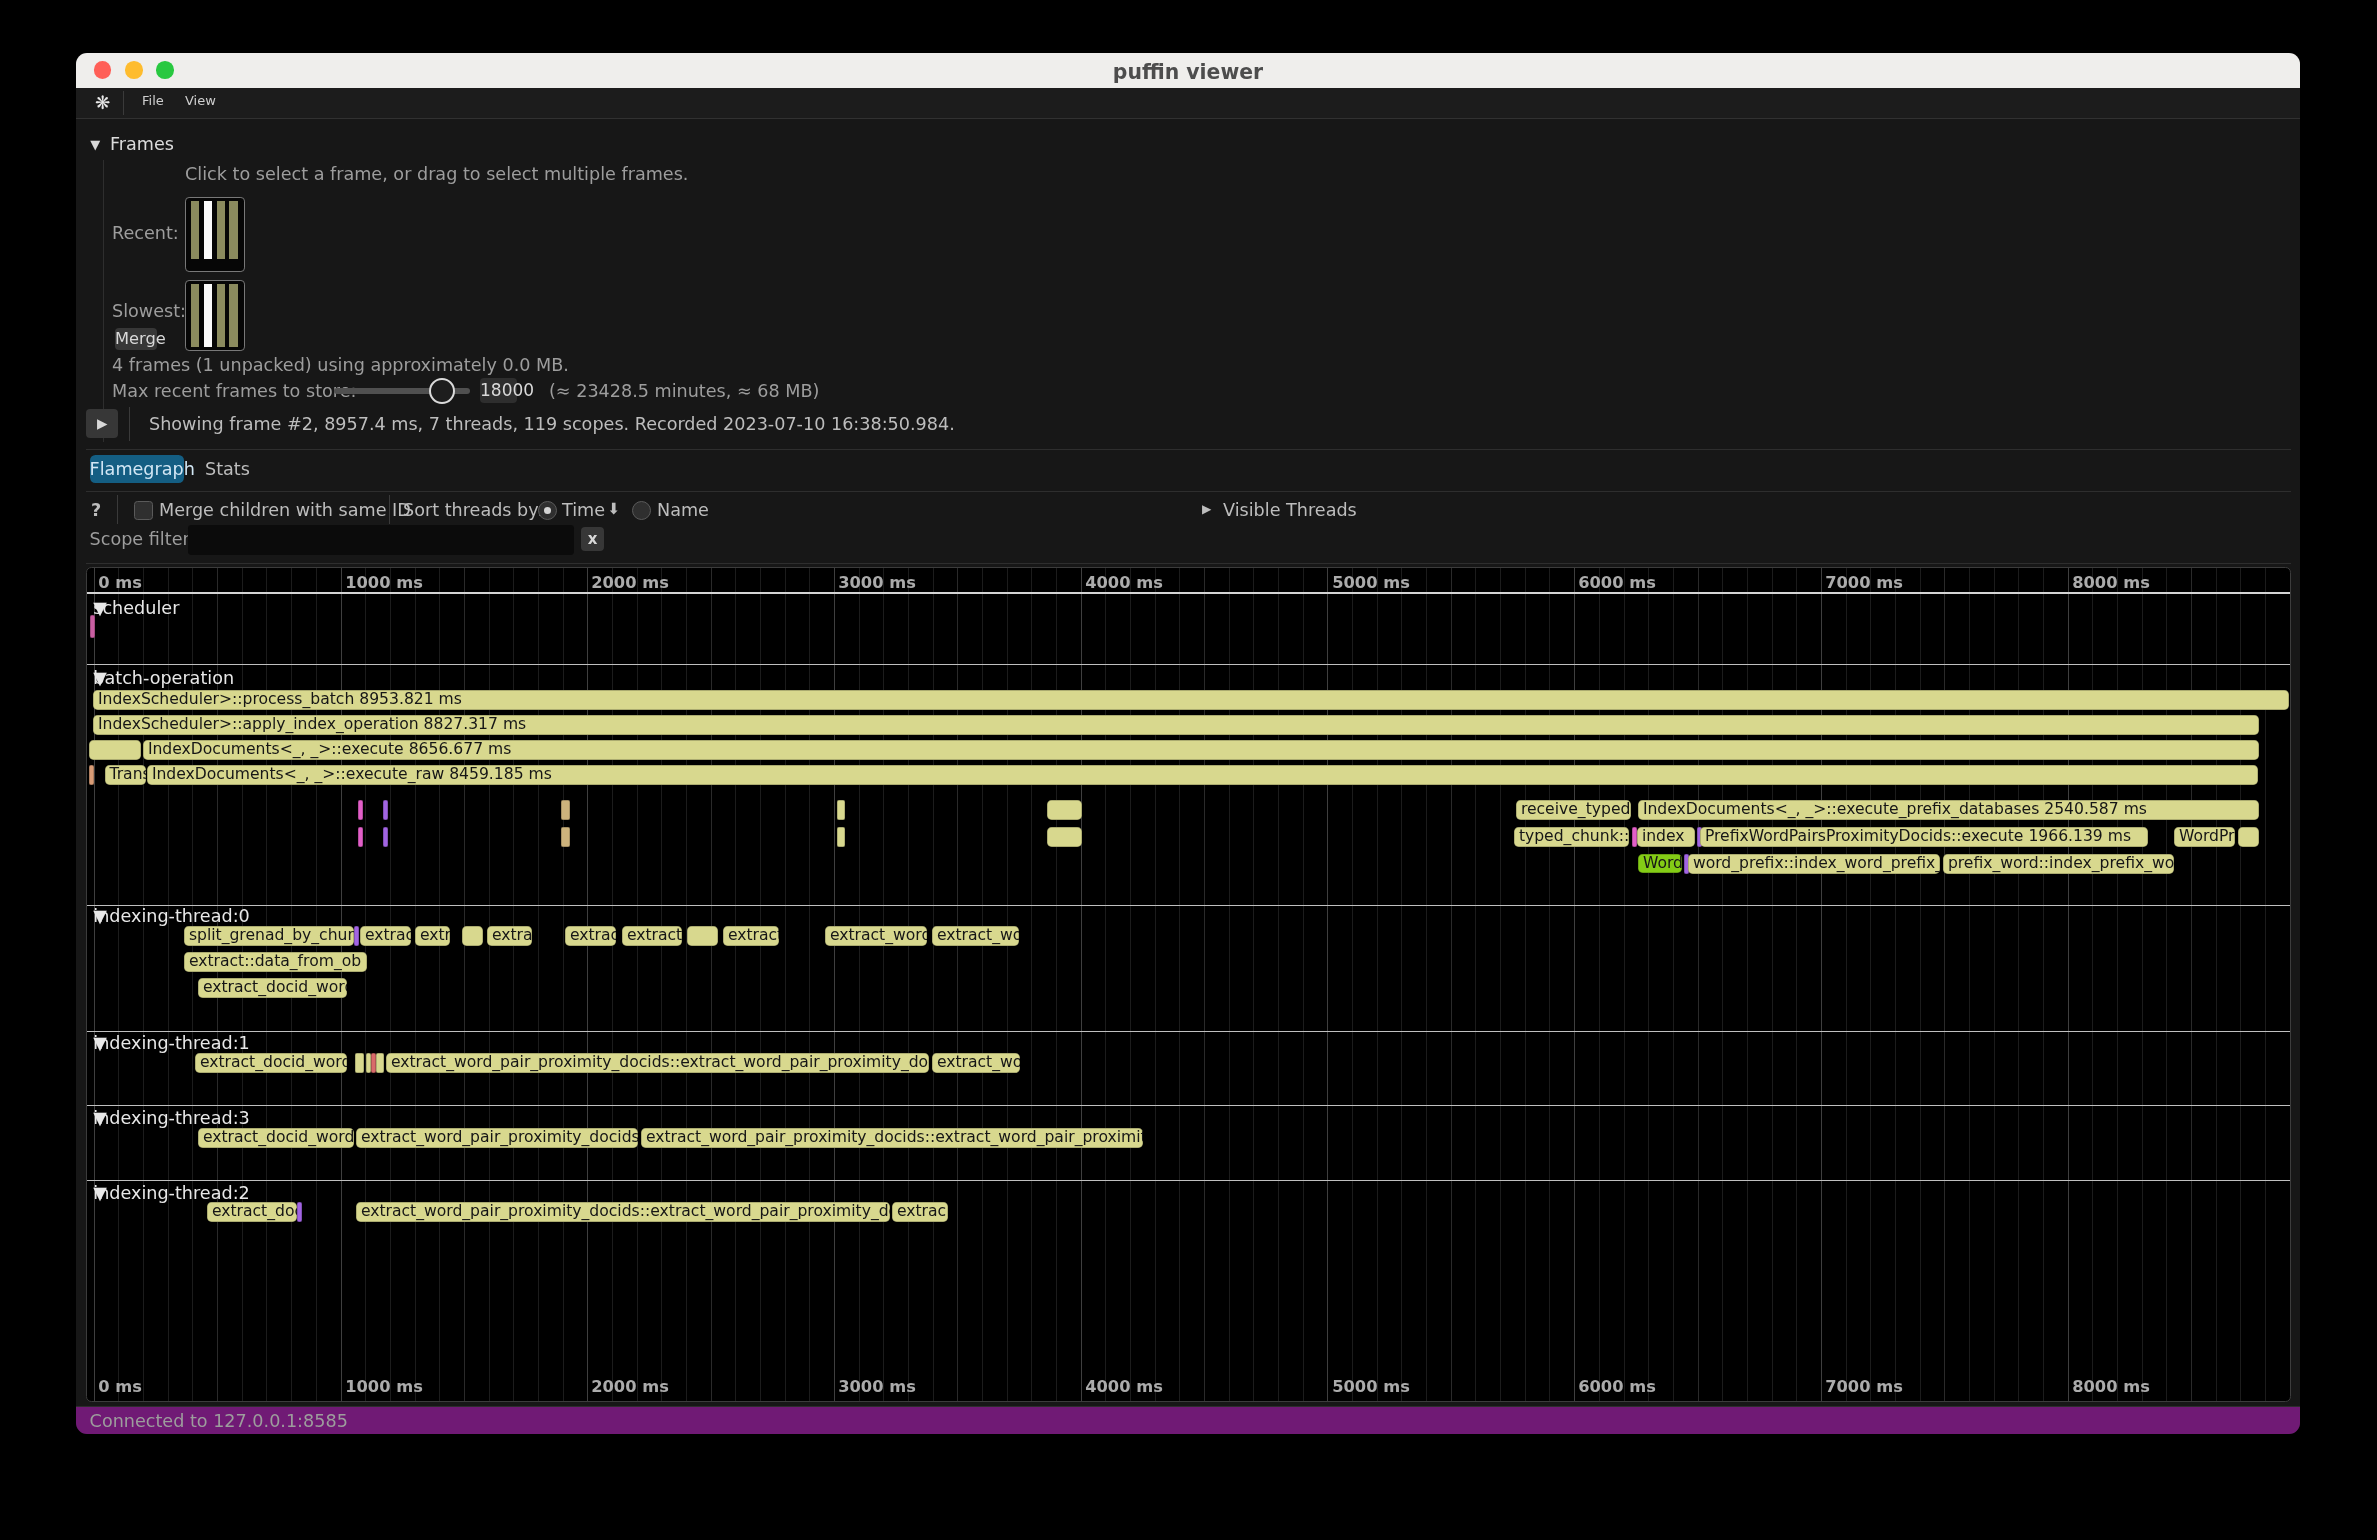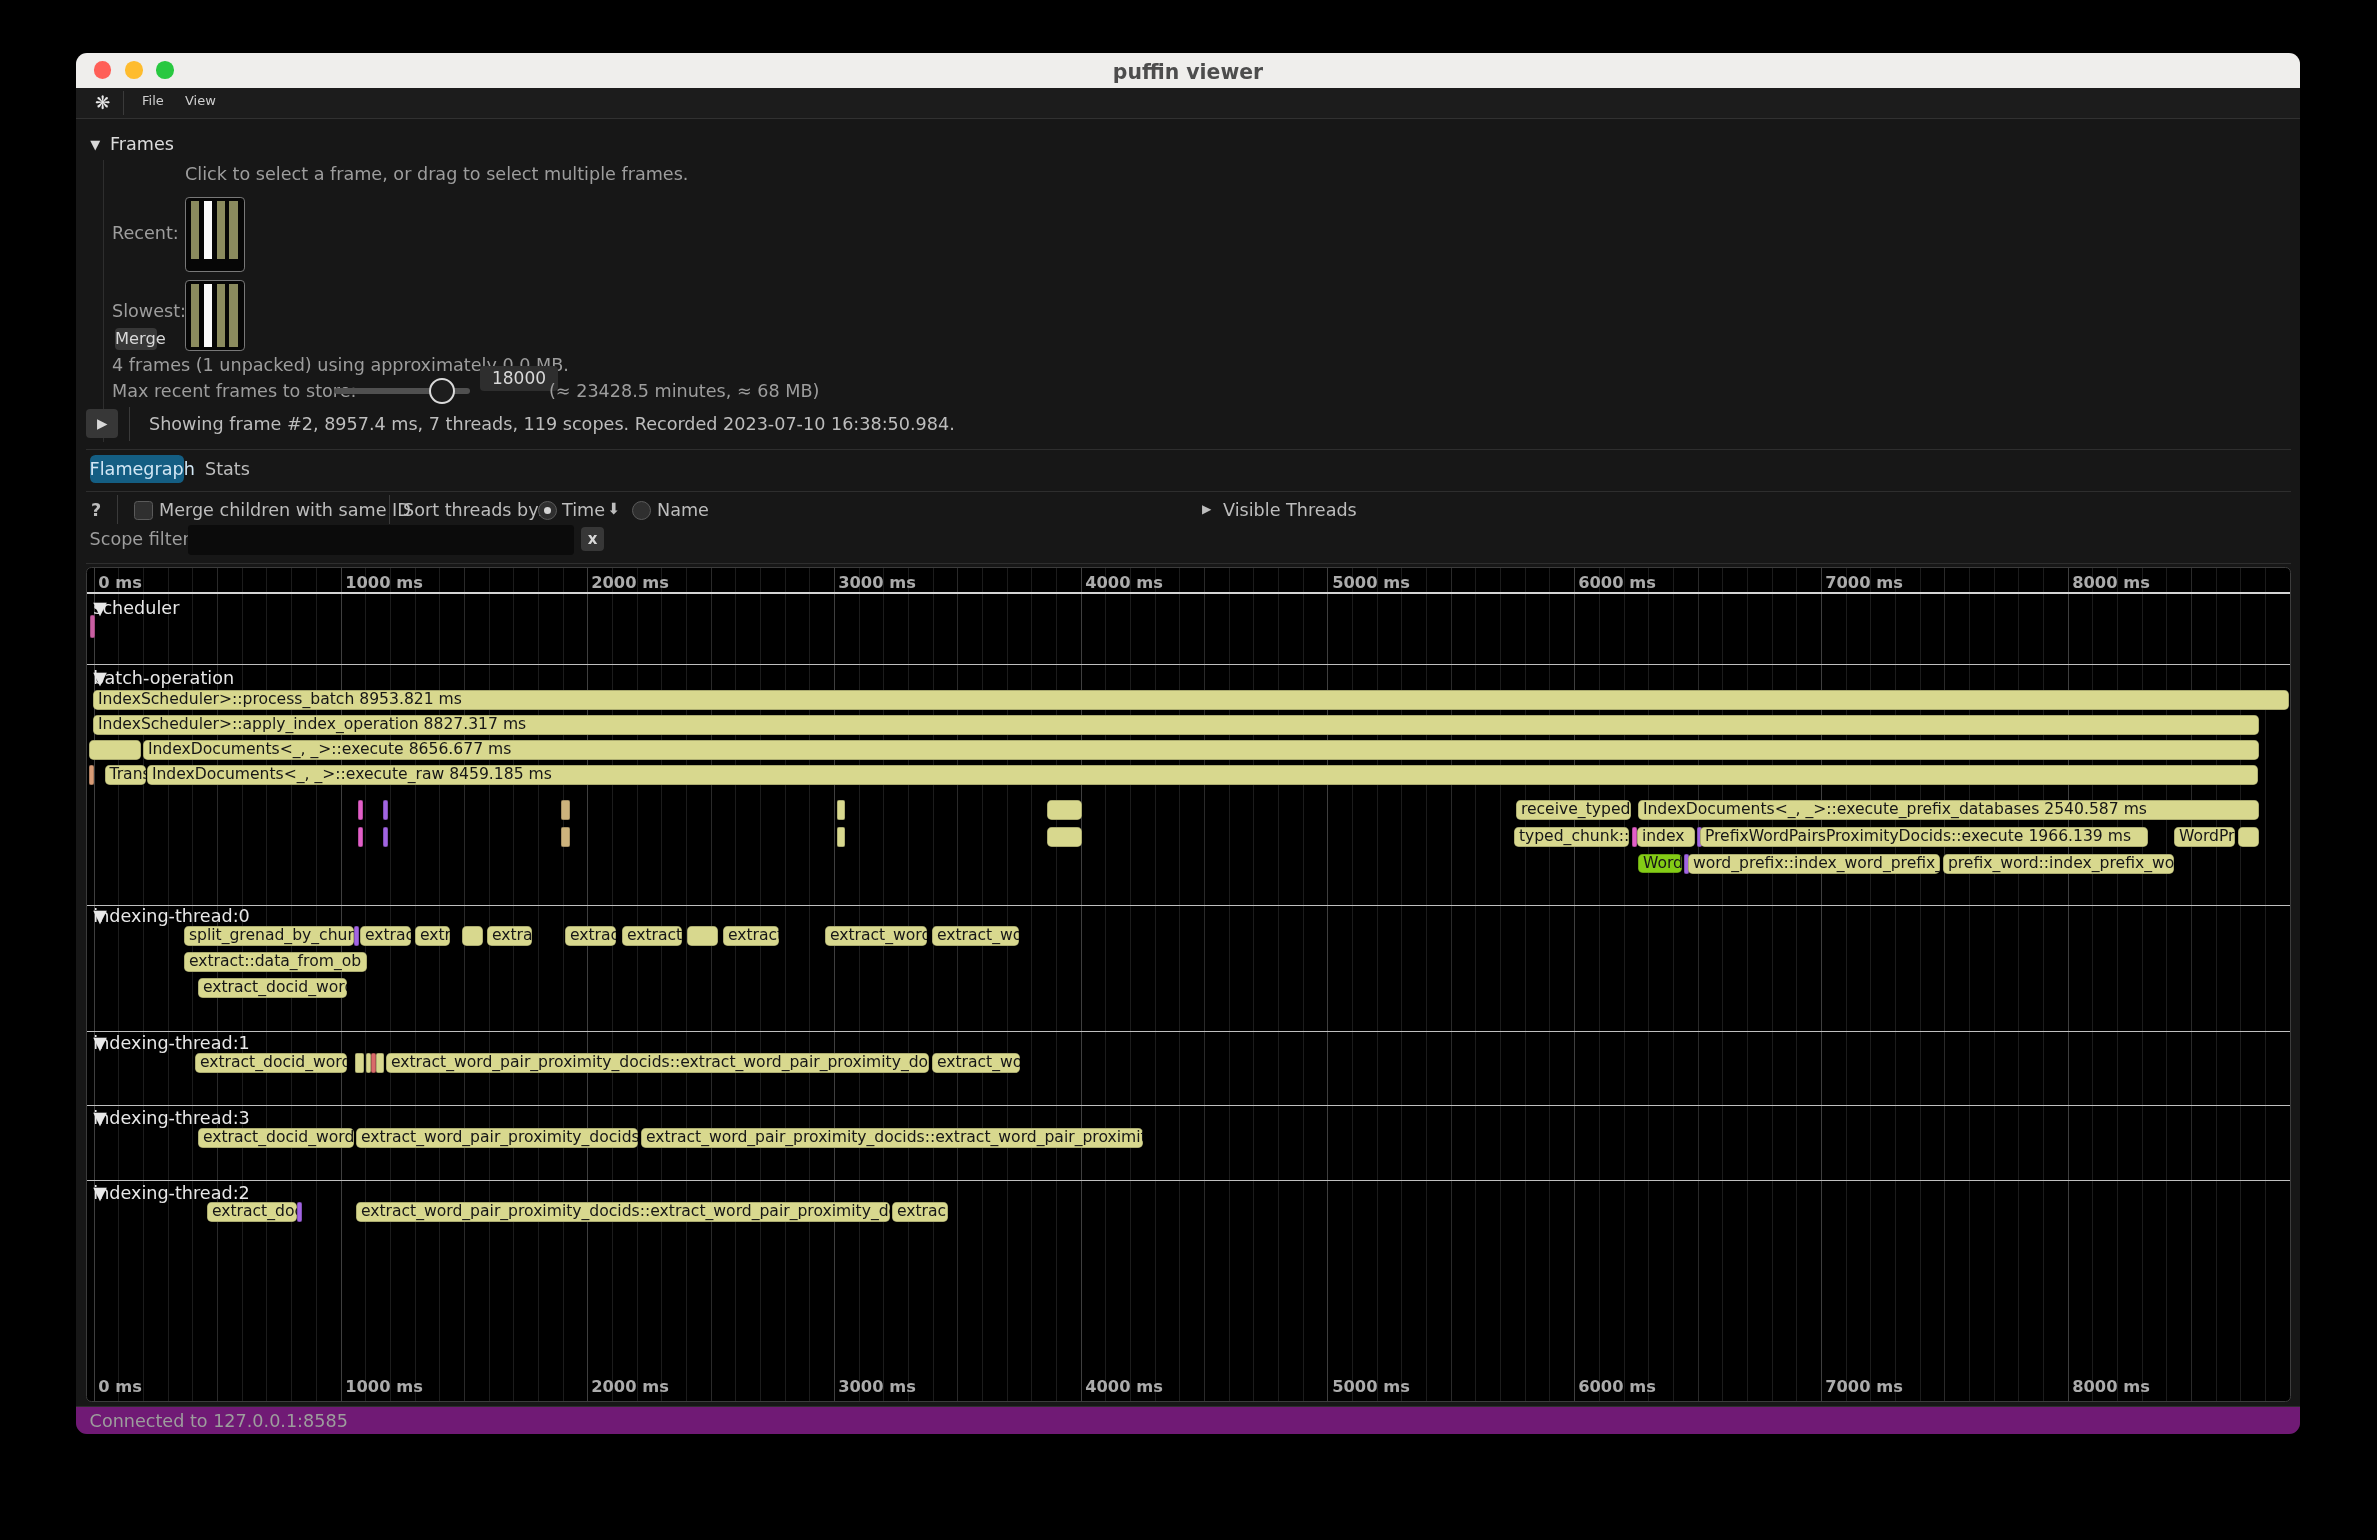--- a/index.html
+++ b/index.html
@@ -74,21 +74,21 @@
       <div style="left: 30.5px; top: 2.7px; width: 8.8px; height: 63px; background: rgb(139, 139, 94); position: absolute;"></div>
       <div style="left: 43px; top: 2.7px; width: 8.8px; height: 63px; background: rgb(139, 139, 94); position: absolute;"></div>
     </div>
   <div class="abs btn" style="left:39px;top:275px;width:42px;height:22px;line-height:22px;">Merge</div>
 
   <div class="abs txt-dim" style="left:36px;top:302px;">4 frames (1 unpacked) using approximately 0.0 MB.</div>
 
   <div class="abs txt-dim" style="left:36px;top:328px;">Max recent frames to store:</div>
   <div id="slider-track" class="abs" style="left:258px;top:335px;"></div>
   <div id="slider-knob" class="abs" style="left:353px;top:325px;"></div>
-  <div class="abs valuebox" style="left:404px;top:313px;width:78px;height:25px;text-align:center;">18000</div>
+  <div class="abs valuebox" style="left:404px;top:325px;width:37px;height:25px;text-align:center;">18000</div>
   <div class="abs txt-dim" style="left:473px;top:328px;">(≈ 23428.5 minutes, ≈ 68 MB)</div>
 
   <div class="abs btn" style="left:10.2px;top:356px;width:32px;height:29px;line-height:29px;font-size:13.6px;">▶</div>
   <div class="abs vsep" style="left:53px;top:354px;height:34px;"></div>
   <div class="abs txt-mid" style="left:73px;top:361px;">Showing frame #2, 8957.4 ms, 7 threads, 119 scopes. Recorded 2023-07-10 16:38:50.984.</div>
 
   <div class="abs hsep" style="top:396px;"></div>
 
   <div id="tab-active" class="abs" style="left:13.6px;top:402px;width:94px;height:28px;">Flamegraph</div>
   <div class="abs txt-mid" style="left:129px;top:406px;">Stats</div>

